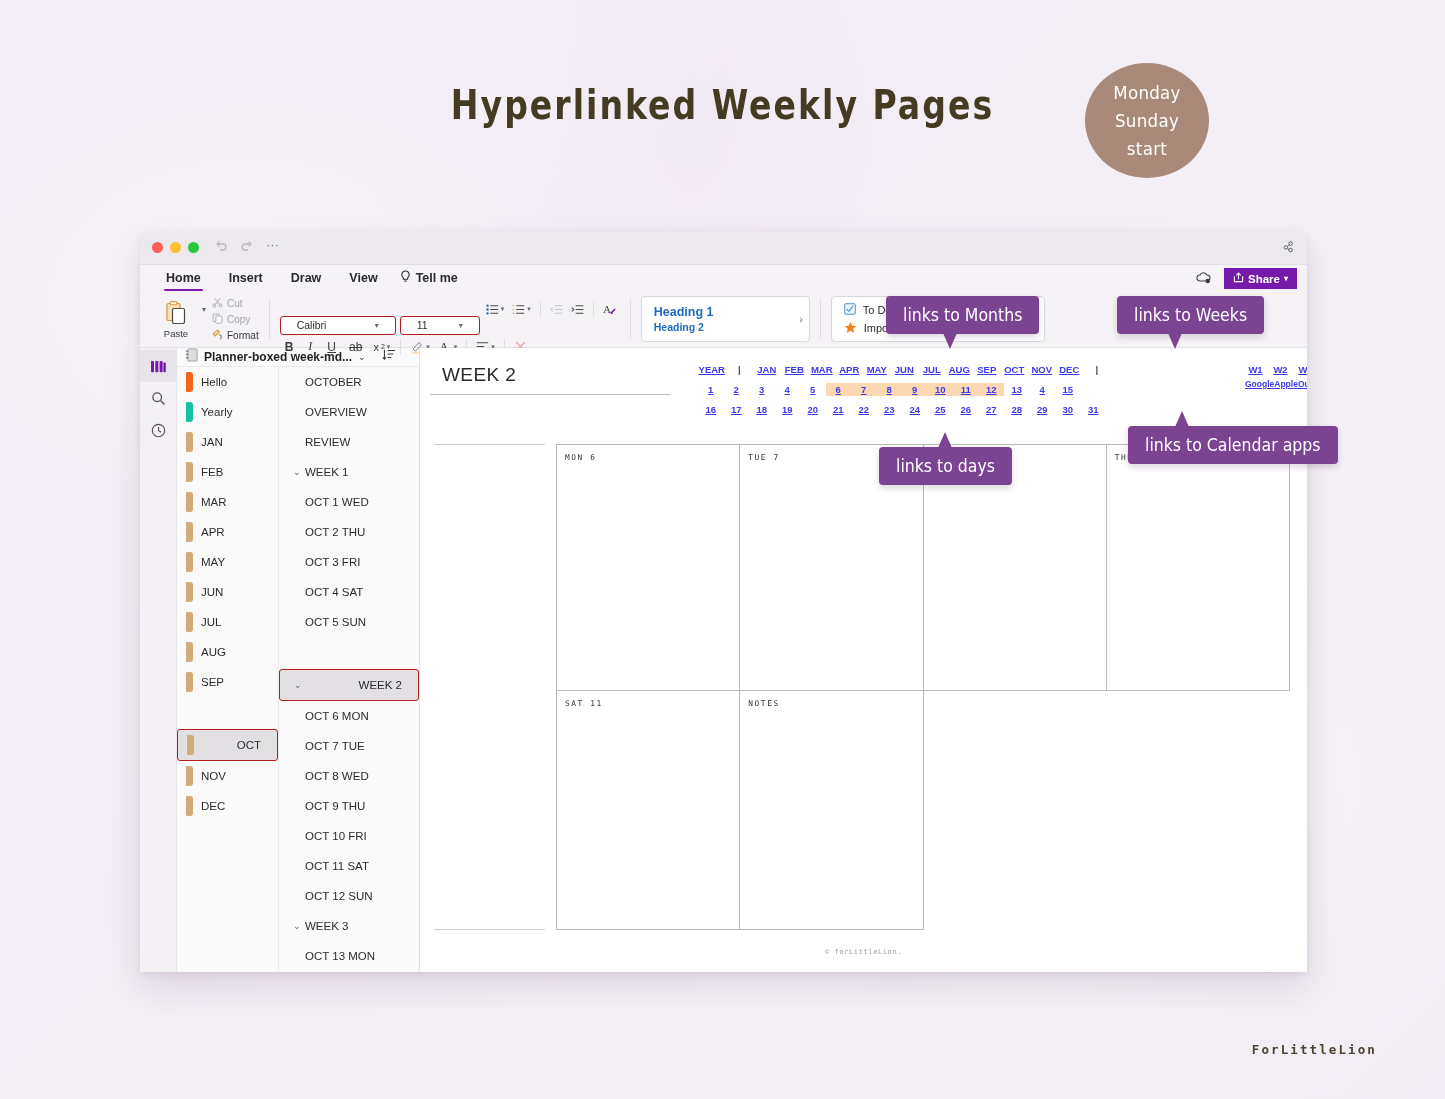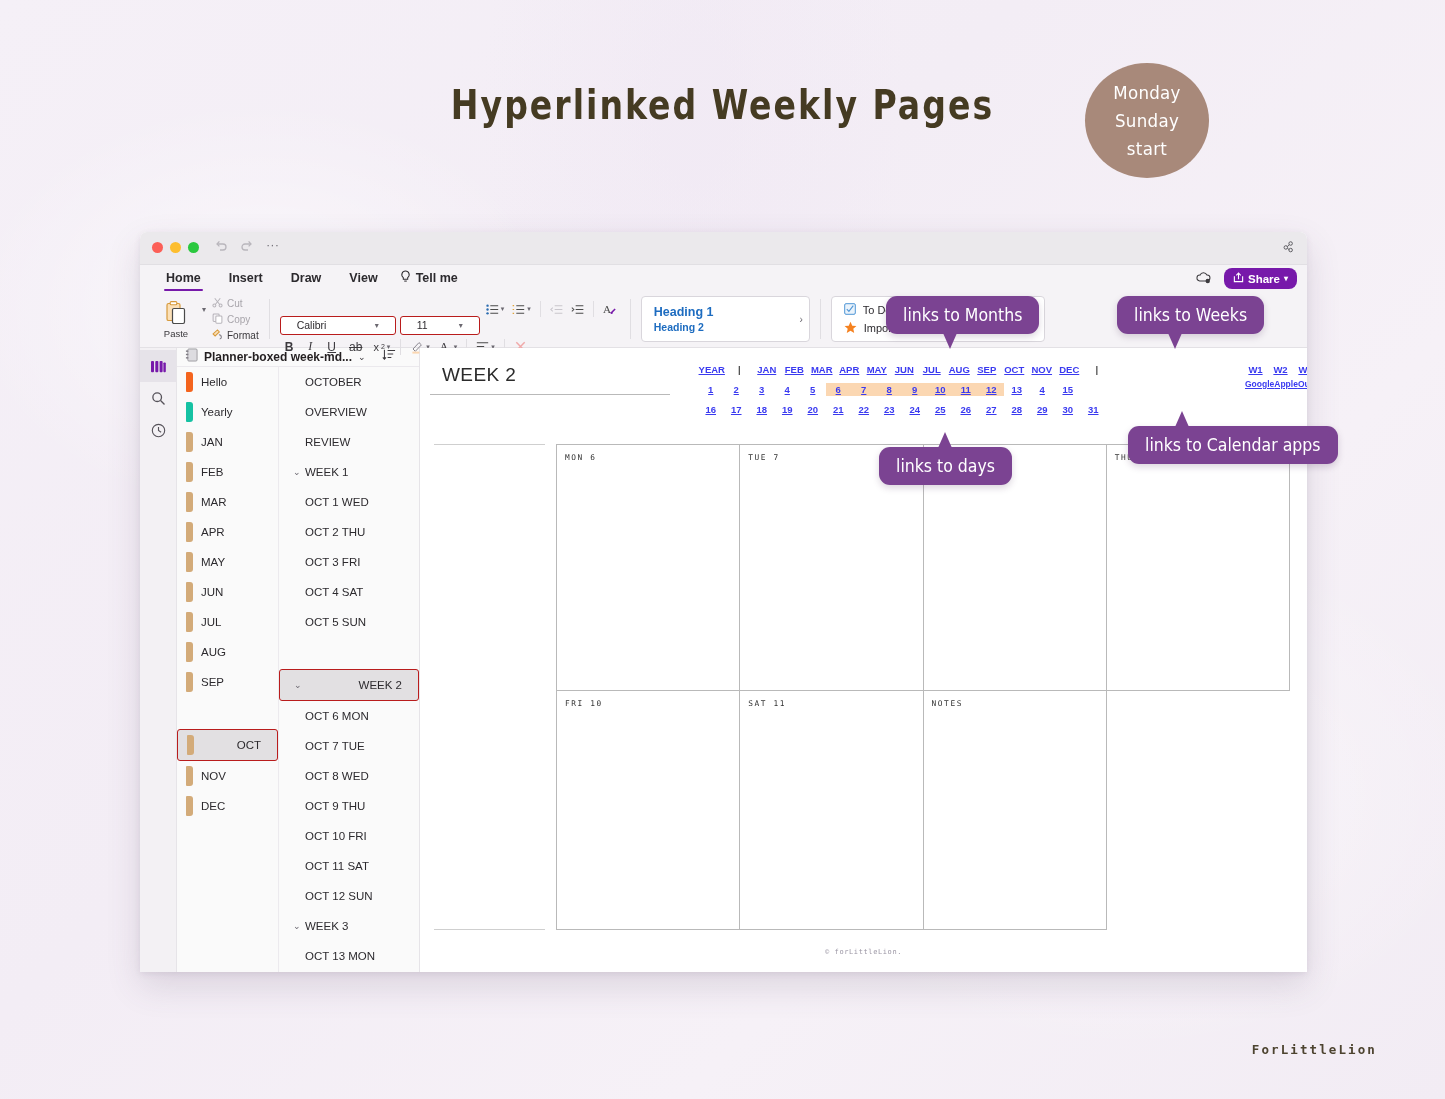--- a/index.html
+++ b/index.html
@@ -79,21 +79,21 @@
     display:flex;align-items:center;position:relative;font-weight:bold;
   }
   .tab.active::after{
     content:"";position:absolute;left:12px;right:12px;bottom:0;height:2.3px;background:#7719aa;border-radius:2px;
   }
   .tellme{display:flex;align-items:center;gap:5px;font-size:12.5px;color:#2c2a2e;padding-left:8px;font-weight:bold;}
   .cloud-share{
     position:absolute;right:10px;top:3px;display:flex;align-items:center;gap:12px;
   }
   .share-btn{
-    background:#7719aa;color:#fff;border-radius:8px;font-size:11.5px;
+    background:#7719aa;color:#fff;border-radius:0;font-size:11.5px;
     padding:4px 9px;display:flex;align-items:center;gap:4px;font-weight:bold;
   }
 
   
   .ribbon{
     height:56px;background:#f5f3f6;border-bottom:1px solid #e3e1e5;
     display:flex;align-items:stretch;padding:0 8px;position:relative;
   }
   .rgroup{display:flex;align-items:center;gap:6px;padding:0 8px;position:relative;}
   .rsep{width:1px;background:#e0dee2;margin:8px 2px;}
@@ -199,21 +199,21 @@
     font-size:7.8px;letter-spacing:1.6px;color:#333;
   }
   .footer{
     position:absolute;left:0;right:0;bottom:18px;text-align:center;
     font-family:"DejaVu Sans Mono","Liberation Mono",monospace;
     font-size:7px;letter-spacing:.6px;color:#9b96a4;
   }
 
   
   .callout{
-    position:absolute;background:#7b4392;color:#fff;border-radius:11px;
+    position:absolute;background:#7b4392;color:#fff;border-radius:4px;
     font-family:"DejaVu Sans Condensed","Liberation Sans Narrow","Liberation Sans",sans-serif;
     font-size:17.5px;font-weight:500;
     padding:9px 17px;white-space:nowrap;
     box-shadow:0 3px 7px rgba(60,30,70,.18);
     z-index:40;
   }
   .callout .tail{
     position:absolute;width:0;height:0;
     border-left:7px solid transparent;border-right:7px solid transparent;
     border-top:16px solid #7b4392;bottom:-15px;
@@ -725,23 +725,20 @@
             <div class="cell">
               <div class="lbl">TUE   7</div>
             </div>
             <div class="cell">
               <div class="lbl">WED   8</div>
             </div>
             <div class="cell">
               <div class="lbl">THU   9</div>
             </div>
             <div class="cell">
-              <div class="lbl">FRI   10</div>
-            </div>
-            <div class="cell">
               <div class="lbl">SAT   11</div>
             </div>
             <div class="cell">
               <div class="lbl">NOTES</div>
             </div>
           </div>
       </div>
 
       <div class="footer">© forLittleLion.</div>
     </div>

